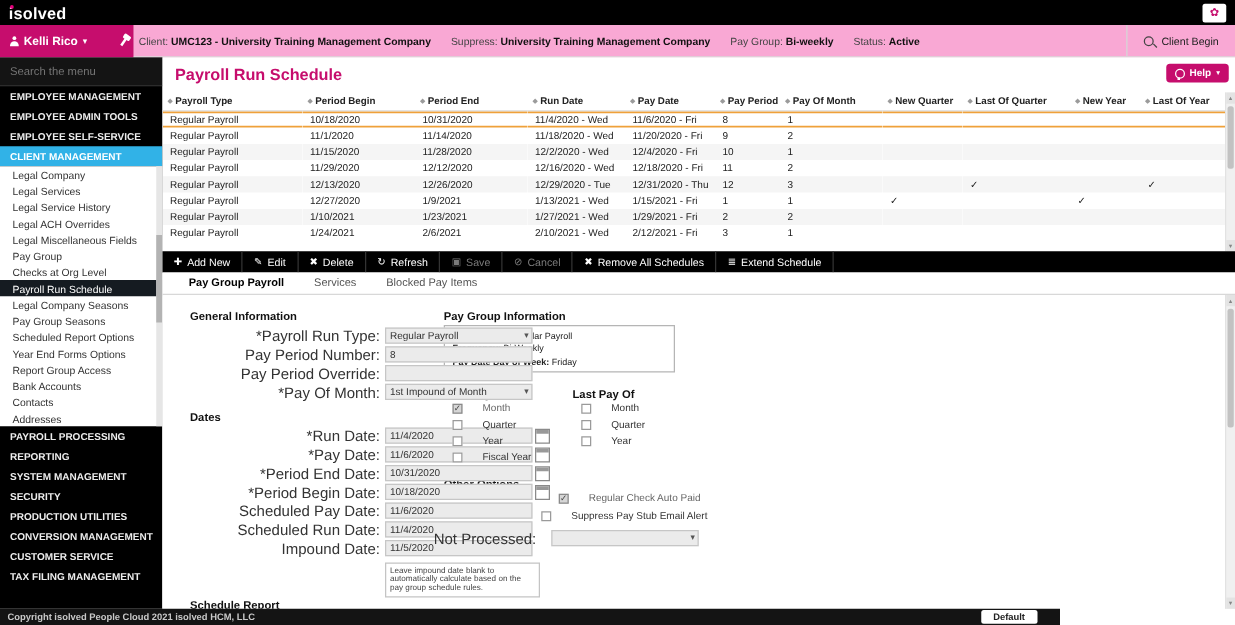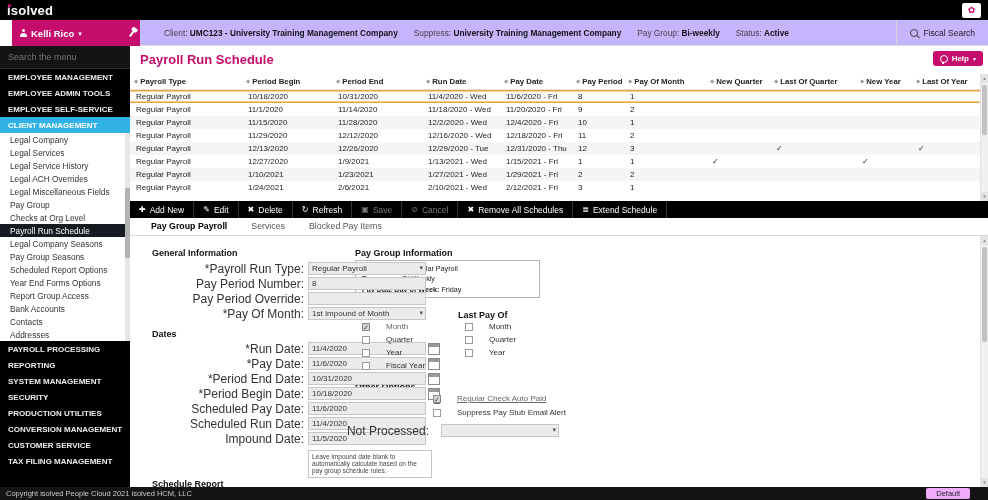--- a/index.html
+++ b/index.html
@@ -7,30 +7,30 @@
        font-family:"Liberation Sans","DejaVu Sans",sans-serif;-webkit-font-smoothing:antialiased;}
   
   .topbar{position:absolute;left:0;top:0;width:988px;height:20px;background:#000;
           display:flex;align-items:center;justify-content:space-between;padding:0 7px;box-sizing:border-box;}
   .logo{color:#fff;font-weight:bold;font-size:13px;position:relative;letter-spacing:.2px;}
   .logo .idot{position:absolute;left:1px;top:1px;width:3px;height:3px;border-radius:50%;background:#e6007e;}
   .corner-chip{width:19px;height:15px;background:#fff;border-radius:2px;display:flex;align-items:center;
                justify-content:center;font-size:9px;color:#c60d6d;cursor:pointer;}
   
   .userbar{position:absolute;left:0;top:20px;width:988px;height:26px;display:flex;}
-  .user-badge{width:128px;box-sizing:border-box;background:#c60d6d;color:#fff;display:flex;align-items:center;
-              gap:4px;padding:0 7px;font-size:9.5px;font-weight:bold;cursor:pointer;margin-left:12px;}
+  .user-badge{width:107px;box-sizing:border-box;background:#c60d6d;color:#fff;display:flex;align-items:center;
+              gap:4px;padding:0 7px;font-size:9.5px;font-weight:bold;cursor:pointer;}
   .person{width:8px;height:8px;position:relative;flex:none;}
   .person::before{content:'';position:absolute;top:0;left:2.5px;width:3px;height:3px;border-radius:50%;background:#fff;}
   .person::after{content:'';position:absolute;bottom:0;left:.5px;width:7px;height:4px;border-radius:3.5px 3.5px 0 0;background:#fff;}
   .caret{font-size:7px;line-height:1;}
   .pin{margin-left:auto;width:2px;height:7px;background:#fff;position:relative;transform:rotate(35deg);flex:none;}
   .pin::before{content:'';position:absolute;top:-3px;left:-2px;width:6px;height:4px;background:#fff;border-radius:1px;}
-  .client-bar{flex:1;background:#c4b5fd;border-bottom:1px solid #d9d9d9;display:flex;align-items:center;
-              font-size:8.3px;color:#333;padding-left:24px;box-sizing:border-box;}
+  .client-bar{flex:1;background:#f9a8d4;border-bottom:1px solid #d9d9d9;display:flex;align-items:center;
+              font-size:8.3px;color:#333;padding-left:4px;box-sizing:border-box;}
   .pairs{display:flex;gap:16px;white-space:nowrap;overflow:hidden;}
   .info-pair .lbl{color:#444;}
   .info-pair .val{font-weight:bold;color:#111;}
   .client-search{margin-left:auto;border-left:1px solid #d5d5d5;height:100%;display:flex;align-items:center;
                  padding:0 13px;gap:6px;cursor:pointer;color:#222;font-size:8.5px;flex:none;}
   .mag{width:6px;height:6px;border:1.3px solid #444;border-radius:50%;position:relative;}
   .mag::after{content:'';position:absolute;width:4px;height:1.3px;background:#444;transform:rotate(45deg);right:-3.5px;bottom:-1.5px;}
   
   .sidebar{position:absolute;left:0;top:46px;width:130px;height:441px;background:#000;overflow:hidden;}
   .menu-search{width:100%;box-sizing:border-box;background:#141414;border:none;border-bottom:1px solid #2c2c2c;
@@ -98,23 +98,23 @@
             font-size:6.5px;line-height:1.08;color:#444;padding:2px 3px;box-sizing:border-box;overflow:hidden;}
   .pgi-box{position:absolute;left:225px;top:24px;width:185px;height:38px;border:1px solid #b5b5b5;
            padding:3px 6px;box-sizing:border-box;overflow:hidden;}
   .pgi-line{font-size:7.2px;color:#222;line-height:1.45;white-space:nowrap;}
   .cb{position:absolute;display:flex;align-items:center;gap:16px;font-size:8px;color:#333;cursor:pointer;}
   .cb .box{width:8px;height:8px;border:1px solid #9a9a9a;background:#fff;font-size:7px;line-height:7px;
            text-align:center;color:#444;box-sizing:border-box;flex:none;}
   .cb.checked .box{background:#d6d6d6;border-color:#8a8a8a;}
   .cb.disabled{color:#666;}
   
-  .footer{position:absolute;left:0;top:487px;width:988px;height:13px;background:#141414;color:#c9c9c9;
-          font-size:7.5px;display:flex;align-items:center;justify-content:space-between;padding:0 6px;box-sizing:border-box;}
-  .profile-chip{background:#f0abfc;color:#222;padding:1px 10px;border-radius:2px;font-size:7.5px;cursor:pointer;margin-right:12px;}
+  .footer{position:absolute;left:0;top:487px;width:848px;height:13px;background:#141414;color:#c9c9c9;
+          font-size:7.5px;display:flex;align-items:center;justify-content:space-between;padding:0 6px;box-sizing:border-box;font-weight:bold;}
+  .profile-chip{background:#ffffff;color:#222;padding:1px 10px;border-radius:2px;font-size:7.5px;cursor:pointer;margin-right:12px;}
 </style>
 </head>
 <body>
 
 <div class="topbar">
   <div class="logo"><span class="idot"></span><span>isolved</span></div>
   <div class="corner-chip">✿</div>
 </div>
 
 <div class="userbar">
@@ -126,21 +126,21 @@
   </div>
   <div class="client-bar">
     <div class="pairs" id="pairs">
         <span class="info-pair"><span class="lbl">Client: </span><span class="val">UMC123 - University Training Management Company</span></span>
         <span class="info-pair"><span class="lbl">Suppress: </span><span class="val">University Training Management Company</span></span>
         <span class="info-pair"><span class="lbl">Pay Group: </span><span class="val">Bi-weekly</span></span>
         <span class="info-pair"><span class="lbl">Status: </span><span class="val">Active</span></span>
       </div>
     <div class="client-search">
       <span class="mag"></span>
-      <span>Fiscal Search</span>
+      <span>Client Begin</span>
     </div>
   </div>
 </div>
 
 <aside class="sidebar">
   <input class="menu-search" placeholder="Search the menu" style="">
   <nav id="nav">
       <div class="nav-section">EMPLOYEE MANAGEMENT</div>
       <div class="nav-section">EMPLOYEE ADMIN TOOLS</div>
       <div class="nav-section">EMPLOYEE SELF-SERVICE</div>
@@ -456,21 +456,21 @@
         <span>Month</span>
       </label>
       <label class="cb" style="left: 335px; top: 99px;">
         <span class="box"></span>
         <span>Quarter</span>
       </label>
       <label class="cb" style="left: 335px; top: 112px;">
         <span class="box"></span>
         <span>Year</span>
       </label>
-      <label class="cb checked disabled" style="left: 303px; top: 158px; text-decoration: underline;">
+      <label class="cb checked disabled" style="left: 317px; top: 158px;">
         <span class="box">✓</span>
         <span>Regular Check Auto Paid</span>
       </label>
       <label class="cb" style="left: 303px; top: 172px;">
         <span class="box"></span>
         <span>Suppress Pay Stub Email Alert</span>
       </label>
     </div>
   <div class="vscroll form-scroll">
     <div class="gs-arrow">▲</div>

